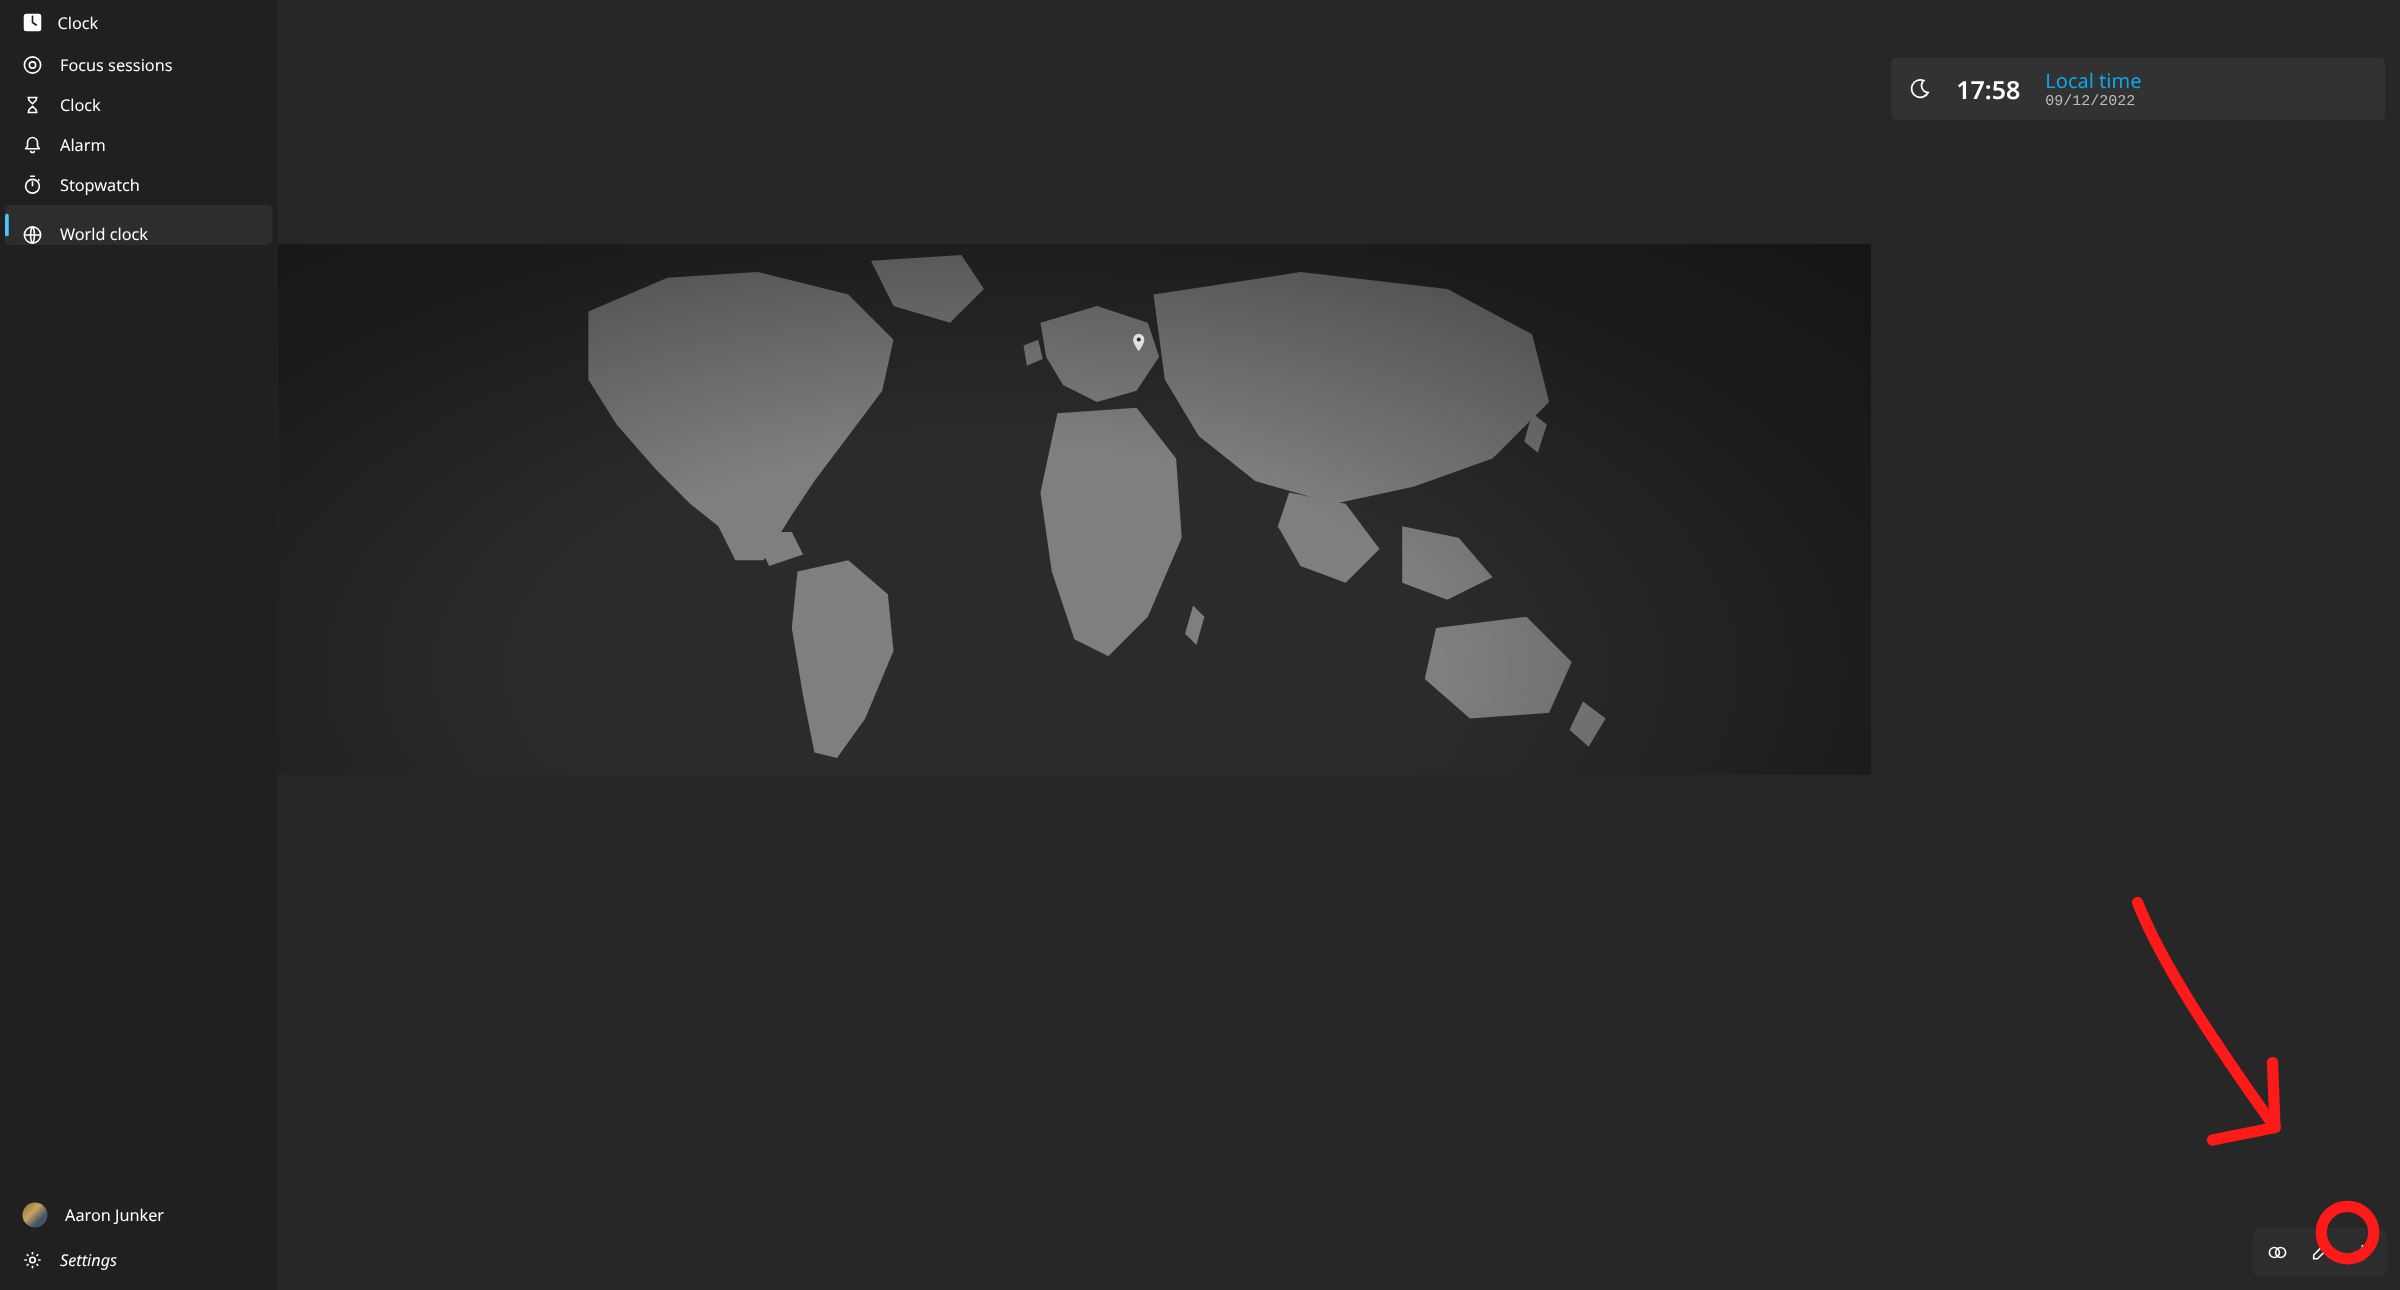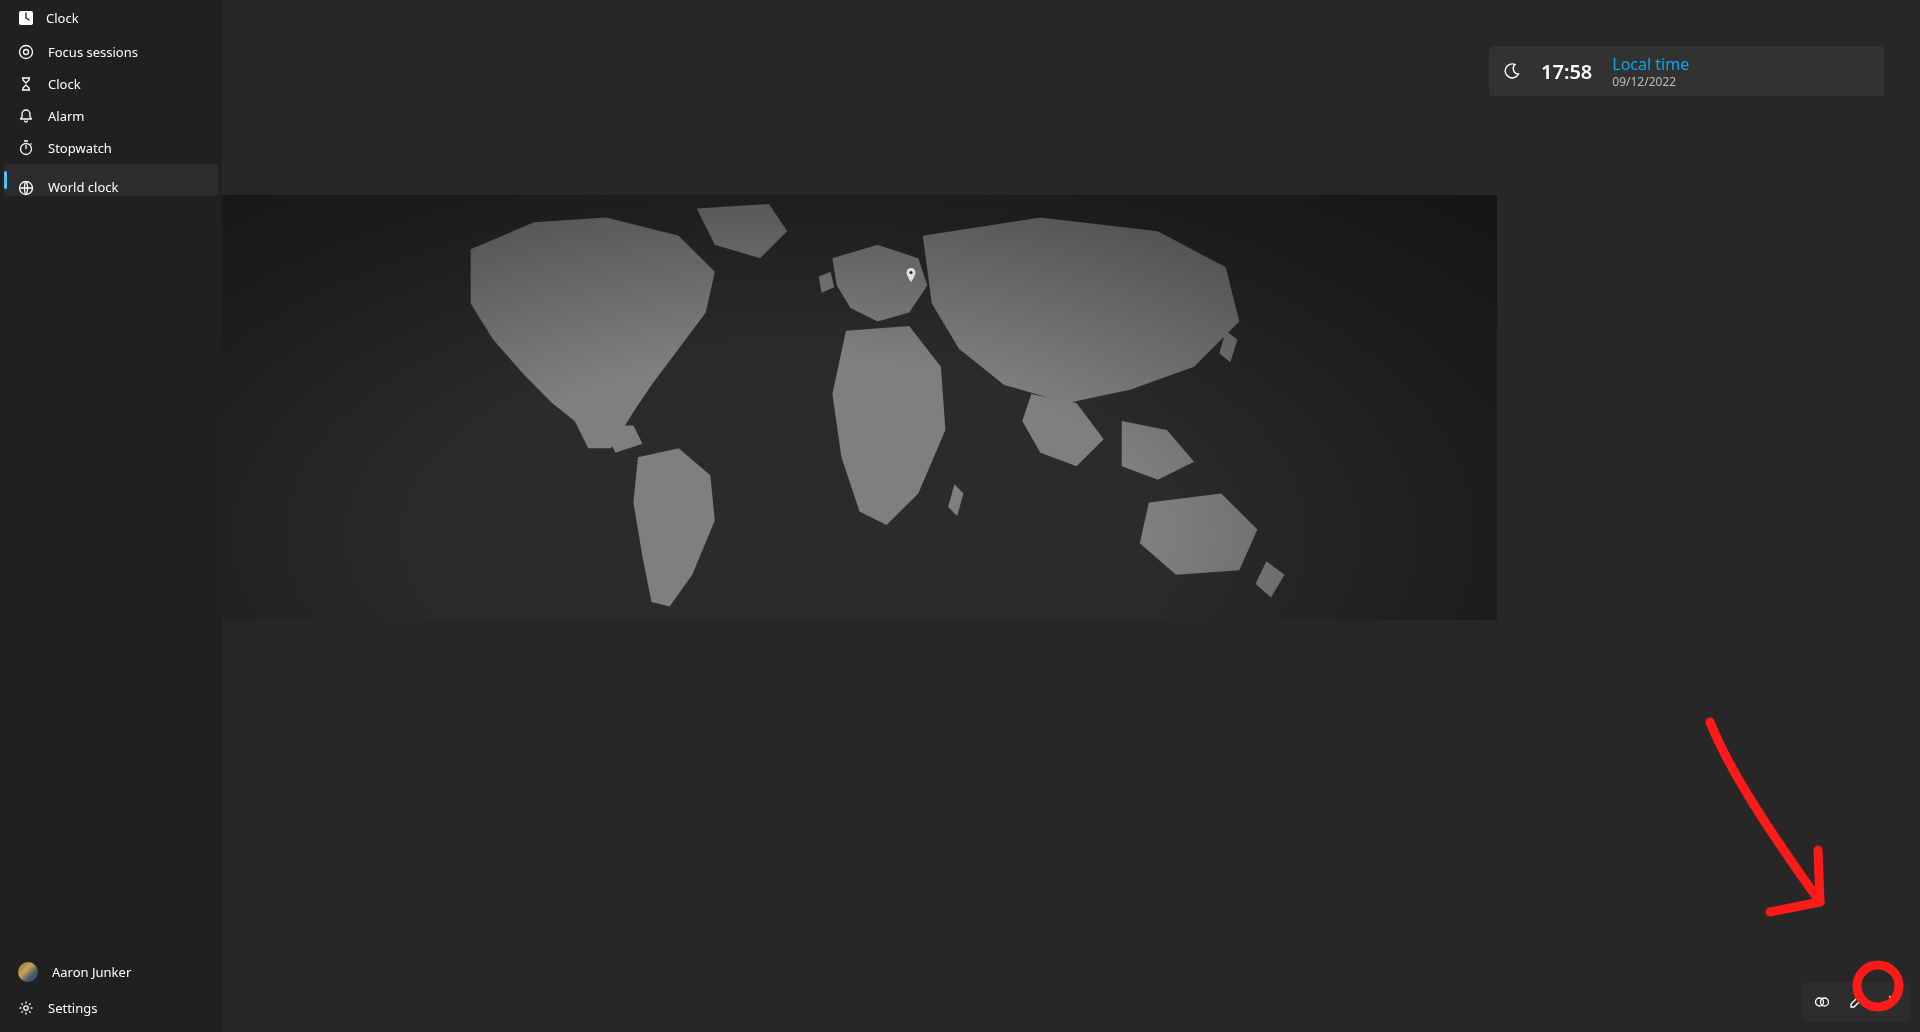--- a/index.html
+++ b/index.html
@@ -87,35 +87,35 @@
   .main {
     position: absolute;
     left: 222px; top: 0; right: 0; bottom: 0;
     background: #272727;
   }
 
   
   .local-time-card {
     position: absolute;
     top: 46px;
-    right: 36px;
+    right: 12px;
     width: 395px;
     height: 50px;
     background: #323232;
     border-radius: 4px;
     display: flex;
     align-items: center;
     padding: 0 14px;
     gap: 20px;
   }
   .ltc-icon { width: 18px; height: 18px; color: #ffffff; display:flex;align-items:center;justify-content:center;}
   .ltc-time { font-size: 20px; font-weight: 600; color: #ffffff; }
   .ltc-text { display: flex; flex-direction: column; line-height: 1.25; }
   .ltc-label { font-size: 16px; color: #0ea5e9; }
-  .ltc-date { font-size: 12px; color: #bdbdbd; }
+  .ltc-date { font-size: 12px; color: #bdbdbd; font-family: Liberation Mono, monospace; }
 
   
   .map-panel {
     position: absolute;
     left: 0; right: 423px;
     top: 195px;
     height: 425px;
     background: #2b2b2b;
     overflow: hidden;
   }
@@ -250,21 +250,21 @@
     <span class="nav-label">World clock</span>
   </div>
 
   <div class="sidebar-spacer"></div>
 
   <div class="bottom-item">
     <span class="avatar-img"></span>
     <span class="bottom-label">Aaron Junker</span>
   </div>
 
-  <div class="bottom-item" style="margin-bottom:6px;">
+  <div class="bottom-item" style="margin-bottom:6px;font-style:italic;">
     <span class="bottom-icon">
       <svg viewBox="0 0 16 16" fill="none" stroke="currentColor" stroke-width="1.3">
           <circle cx="8" cy="8" r="2.2"></circle>
           <path d="M8 1.5v2M8 12.5v2M1.5 8h2M12.5 8h2M3.4 3.4l1.4 1.4M11.2 11.2l1.4 1.4M12.6 3.4l-1.4 1.4M4.8 11.2l-1.4 1.4"></path>
         </svg>
     </span>
     <span class="bottom-label">Settings</span>
   </div>
 </div>
 

